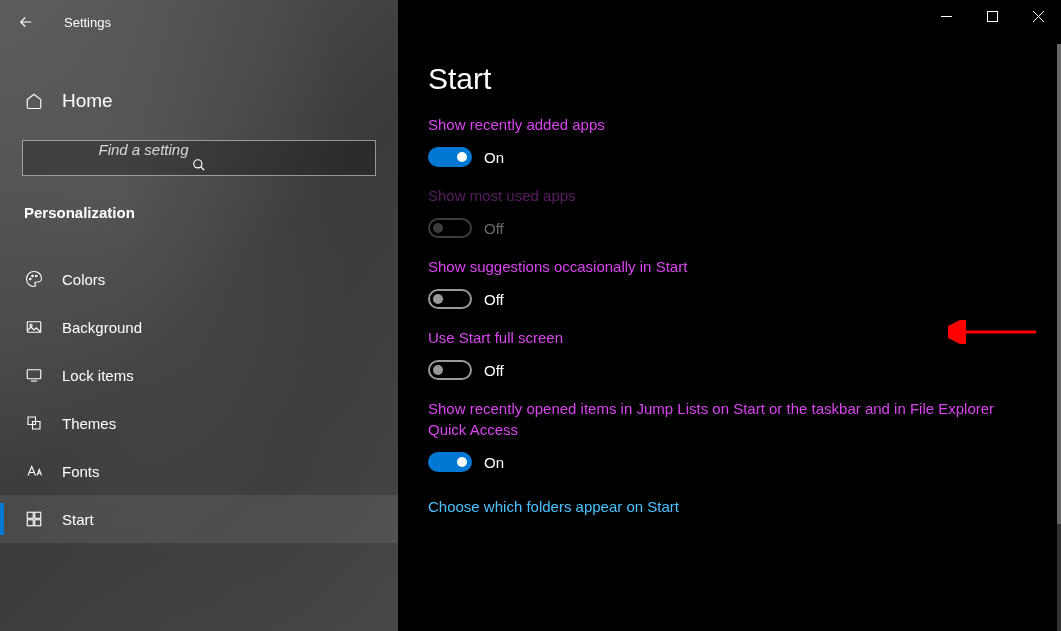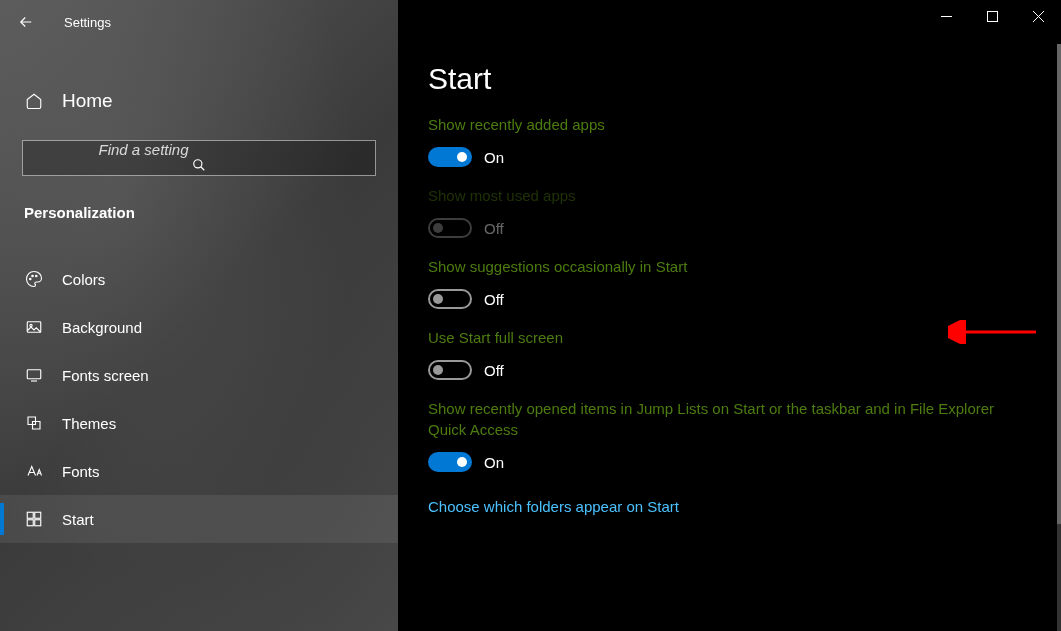--- a/index.html
+++ b/index.html
@@ -70,21 +70,21 @@
     }
     .titlebar-btn {
       width: 46px; height: 32px; display: flex; align-items: center; justify-content: center;
       cursor: pointer; color: #fff;
     }
     
     .page-title { font-size: 30px; font-weight: 400; margin-top: 62px; }
     
     .setting-group { margin-top: 18px; max-width: 590px; }
     .setting-group.disabled { opacity: 0.4; }
-    .setting-label { font-size: 15px; color: #4d7c0f; line-height: 1.4; }
+    .setting-label { font-size: 15px; color: #d946ef; line-height: 1.4; }
     
     .toggle-row { display: flex; align-items: center; margin-top: 12px; }
     .toggle {
       width: 44px; height: 20px; border-radius: 10px; border: 2px solid #999;
       background: transparent; position: relative; cursor: pointer;
     }
     .toggle .knob {
       width: 10px; height: 10px; border-radius: 50%; background: #999;
       position: absolute; top: 3px; left: 3px;
     }
@@ -167,21 +167,21 @@
         </span>
         <span class="label">Background</span>
       </div>
       <div class="nav-item">
         <span class="icon">
           <svg width="18" height="18" viewBox="0 0 24 24" fill="none" stroke="#fff" stroke-width="1.5">
               <rect x="3" y="5" width="18" height="12" rx="1"></rect>
               <path d="M8 20h8"></path>
             </svg>
         </span>
-        <span class="label">Fonts screen</span>
+        <span class="label">Lock items</span>
       </div>
       <div class="nav-item">
         <span class="icon">
           <svg width="18" height="18" viewBox="0 0 24 24" fill="none" stroke="#fff" stroke-width="1.5">
               <path d="M4 4h10v10H4z"></path>
               <path d="M10 10h10v10H10z"></path>
             </svg>
         </span>
         <span class="label">Themes</span>
       </div>

